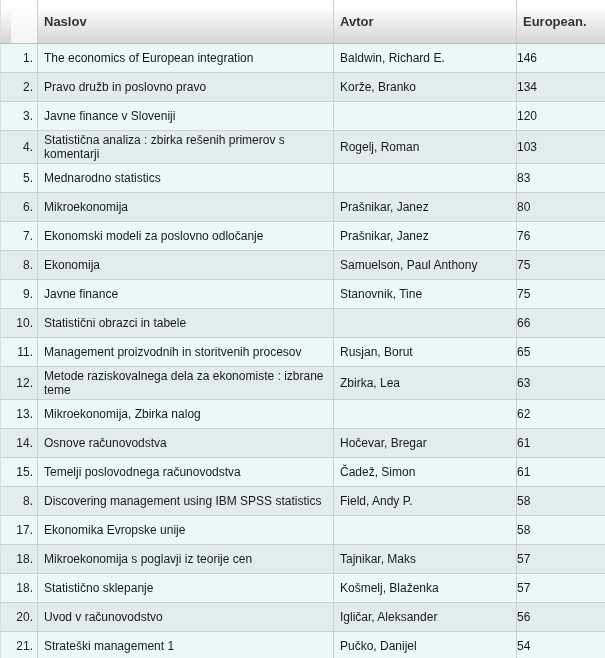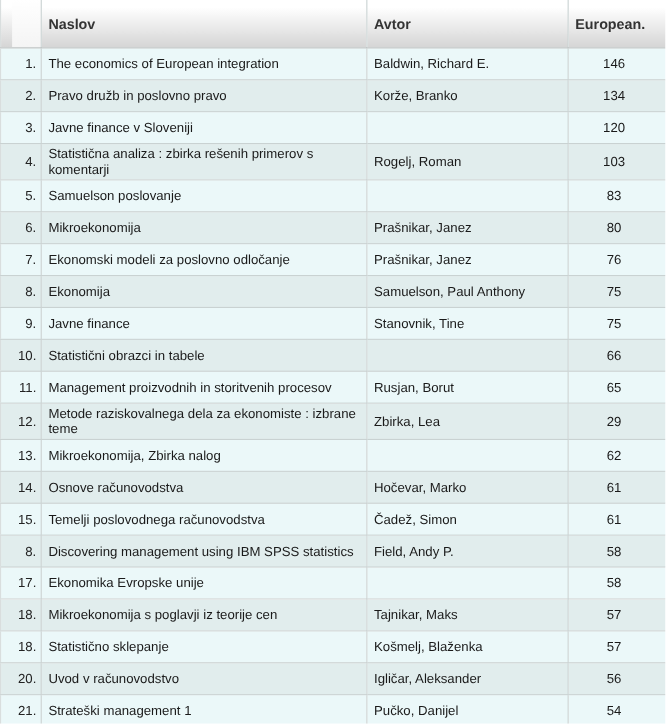--- a/index.html
+++ b/index.html
@@ -68,21 +68,21 @@
   }
   tbody tr.odd td{background:var(--row-odd);}
   tbody tr.even td{background:var(--row-even);}
   td.cell-num{
     text-align:right;
     padding:2px 4px 2px 0;
     color:#222222;
     font-size:12px;
   }
   td.cell-izposoj{
-    text-align:center;
+    text-align:left;
     padding:2px 6px 2px 0;
   }
   table.report-table{border-left:1px solid #d9dede;}
 </style>
 </head>
 <body>
 
 <div class="page">
   <table class="report-table">
     <colgroup>
@@ -119,21 +119,21 @@
       <td class="cell-izposoj">120</td>
     </tr>
         <tr class="even">
       <td class="cell-num b-right">4.</td>
       <td class="cell-naslov b-right">Statistična analiza : zbirka rešenih primerov s komentarji</td>
       <td class="cell-avtor b-right">Rogelj, Roman</td>
       <td class="cell-izposoj">103</td>
     </tr>
         <tr class="odd">
       <td class="cell-num b-right">5.</td>
-      <td class="cell-naslov b-right">Samuelson poslovanje</td>
+      <td class="cell-naslov b-right">Mednarodno statistics</td>
       <td class="cell-avtor b-right"></td>
       <td class="cell-izposoj">83</td>
     </tr>
         <tr class="even">
       <td class="cell-num b-right">6.</td>
       <td class="cell-naslov b-right">Mikroekonomija</td>
       <td class="cell-avtor b-right">Prašnikar, Janez</td>
       <td class="cell-izposoj">80</td>
     </tr>
         <tr class="odd">
@@ -163,32 +163,32 @@
         <tr class="odd">
       <td class="cell-num b-right">11.</td>
       <td class="cell-naslov b-right">Management proizvodnih in storitvenih procesov</td>
       <td class="cell-avtor b-right">Rusjan, Borut</td>
       <td class="cell-izposoj">65</td>
     </tr>
         <tr class="even">
       <td class="cell-num b-right">12.</td>
       <td class="cell-naslov b-right">Metode raziskovalnega dela za ekonomiste : izbrane teme</td>
       <td class="cell-avtor b-right">Zbirka, Lea</td>
-      <td class="cell-izposoj">29</td>
+      <td class="cell-izposoj">63</td>
     </tr>
         <tr class="odd">
       <td class="cell-num b-right">13.</td>
       <td class="cell-naslov b-right">Mikroekonomija, Zbirka nalog</td>
       <td class="cell-avtor b-right"></td>
       <td class="cell-izposoj">62</td>
     </tr>
         <tr class="even">
       <td class="cell-num b-right">14.</td>
       <td class="cell-naslov b-right">Osnove računovodstva</td>
-      <td class="cell-avtor b-right">Hočevar, Marko</td>
+      <td class="cell-avtor b-right">Hočevar, Bregar</td>
       <td class="cell-izposoj">61</td>
     </tr>
         <tr class="odd">
       <td class="cell-num b-right">15.</td>
       <td class="cell-naslov b-right">Temelji poslovodnega računovodstva</td>
       <td class="cell-avtor b-right">Čadež, Simon</td>
       <td class="cell-izposoj">61</td>
     </tr>
         <tr class="even">
       <td class="cell-num b-right">8.</td>

